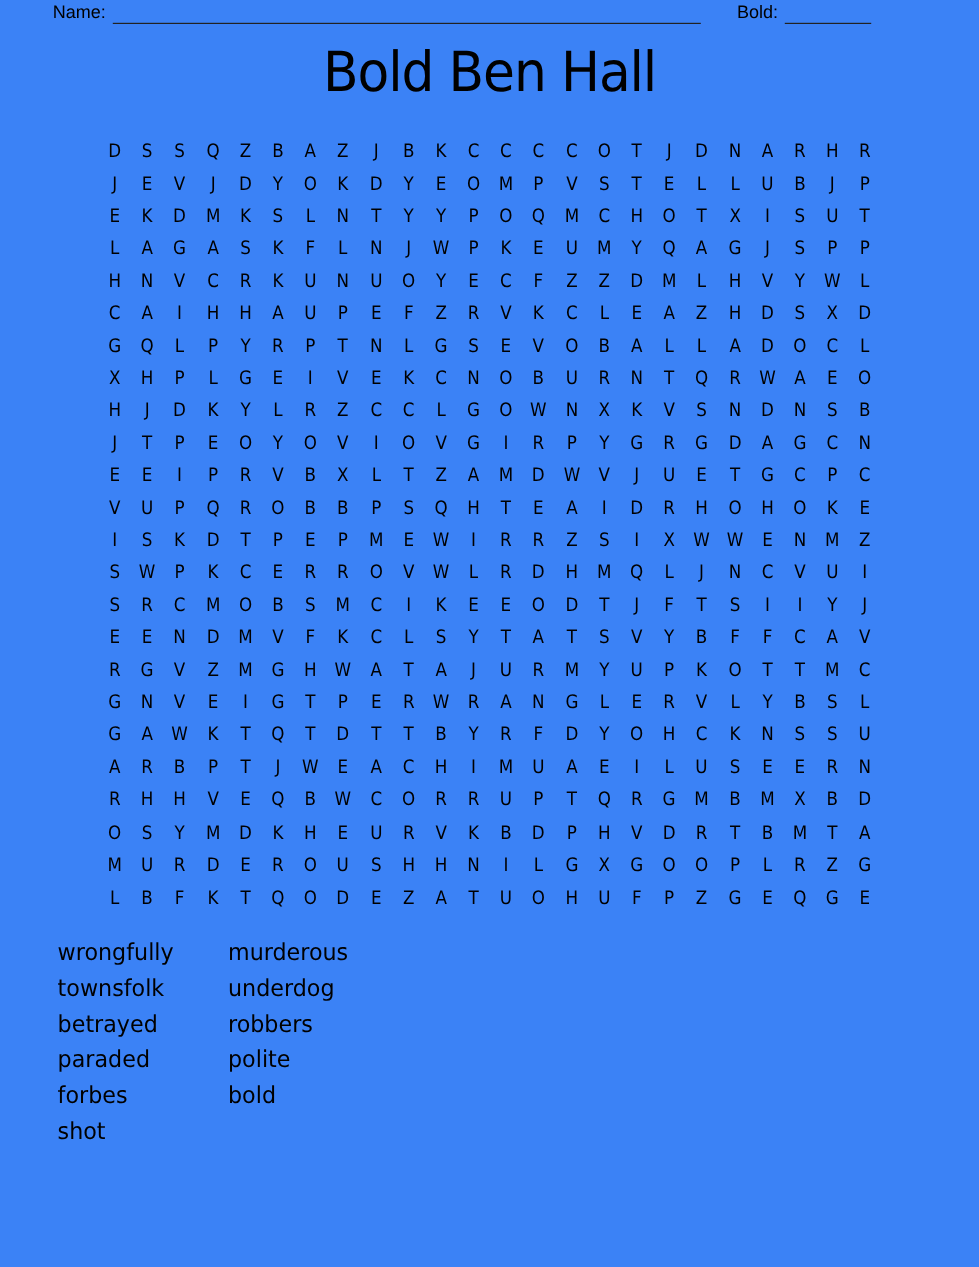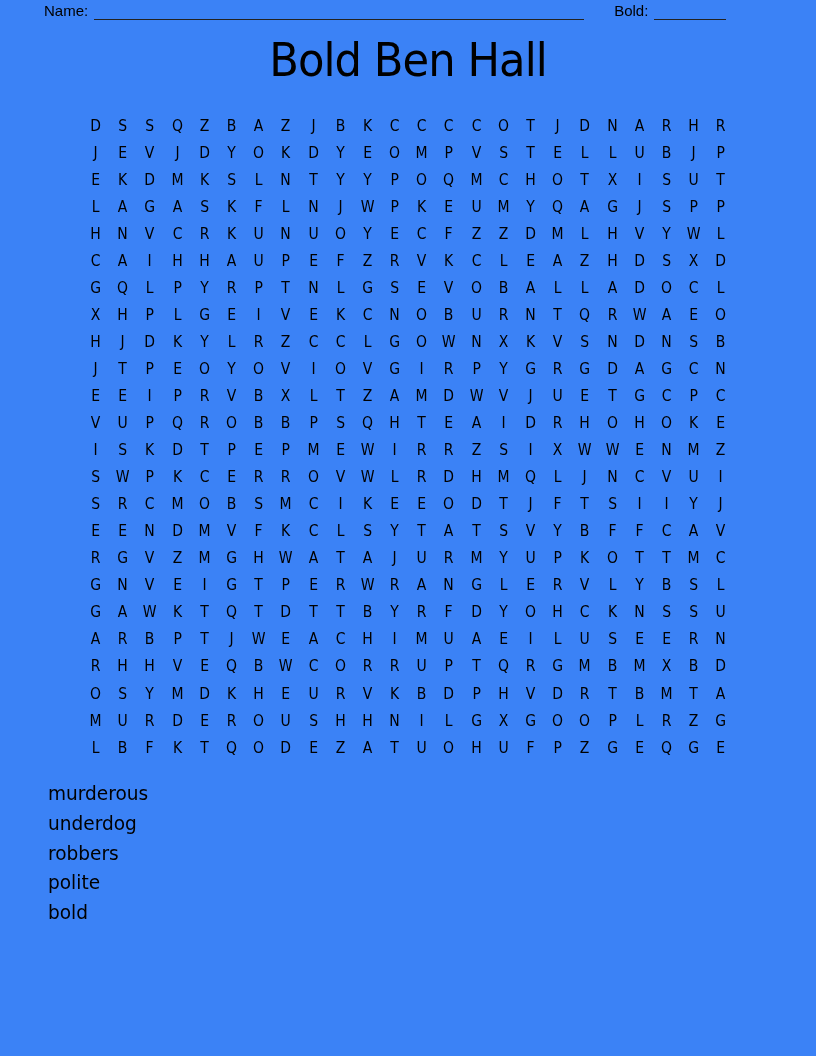--- a/index.html
+++ b/index.html
@@ -688,20 +688,28 @@
       <span class="cell">Z</span>
       <span class="cell">G</span>
       <span class="cell">E</span>
       <span class="cell">Q</span>
       <span class="cell">G</span>
       <span class="cell">E</span>
     </div>
 
   <div class="words">
       <div class="word-col">
+        <div class="word-item">wrongfully</div>
+        <div class="word-item">townsfolk</div>
+        <div class="word-item">betrayed</div>
+        <div class="word-item">paraded</div>
+        <div class="word-item">forbes</div>
+        <div class="word-item">shot</div>
+      </div>
+      <div class="word-col">
         <div class="word-item">murderous</div>
         <div class="word-item">underdog</div>
         <div class="word-item">robbers</div>
         <div class="word-item">polite</div>
         <div class="word-item">bold</div>
       </div>
     </div>
 
 </div>
 

